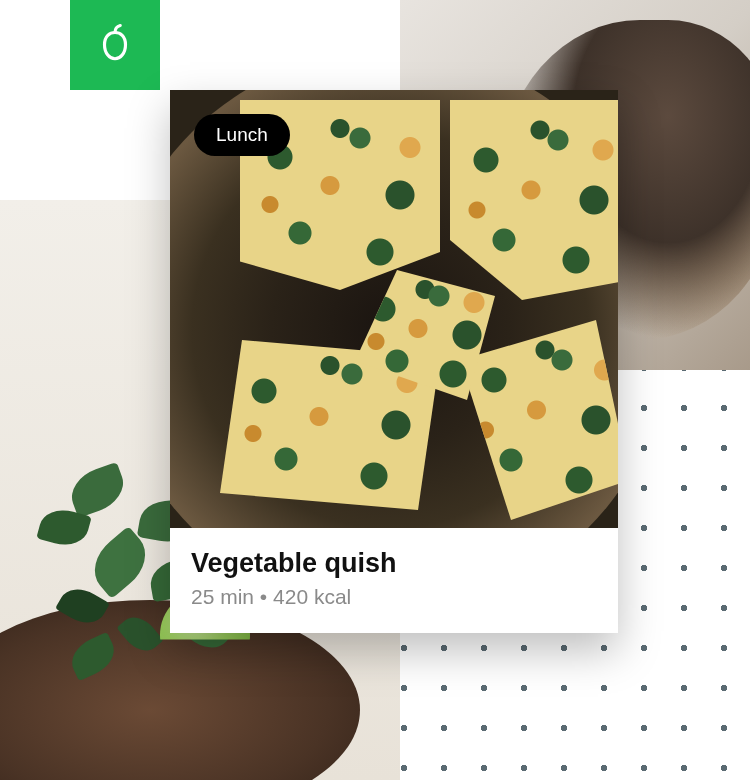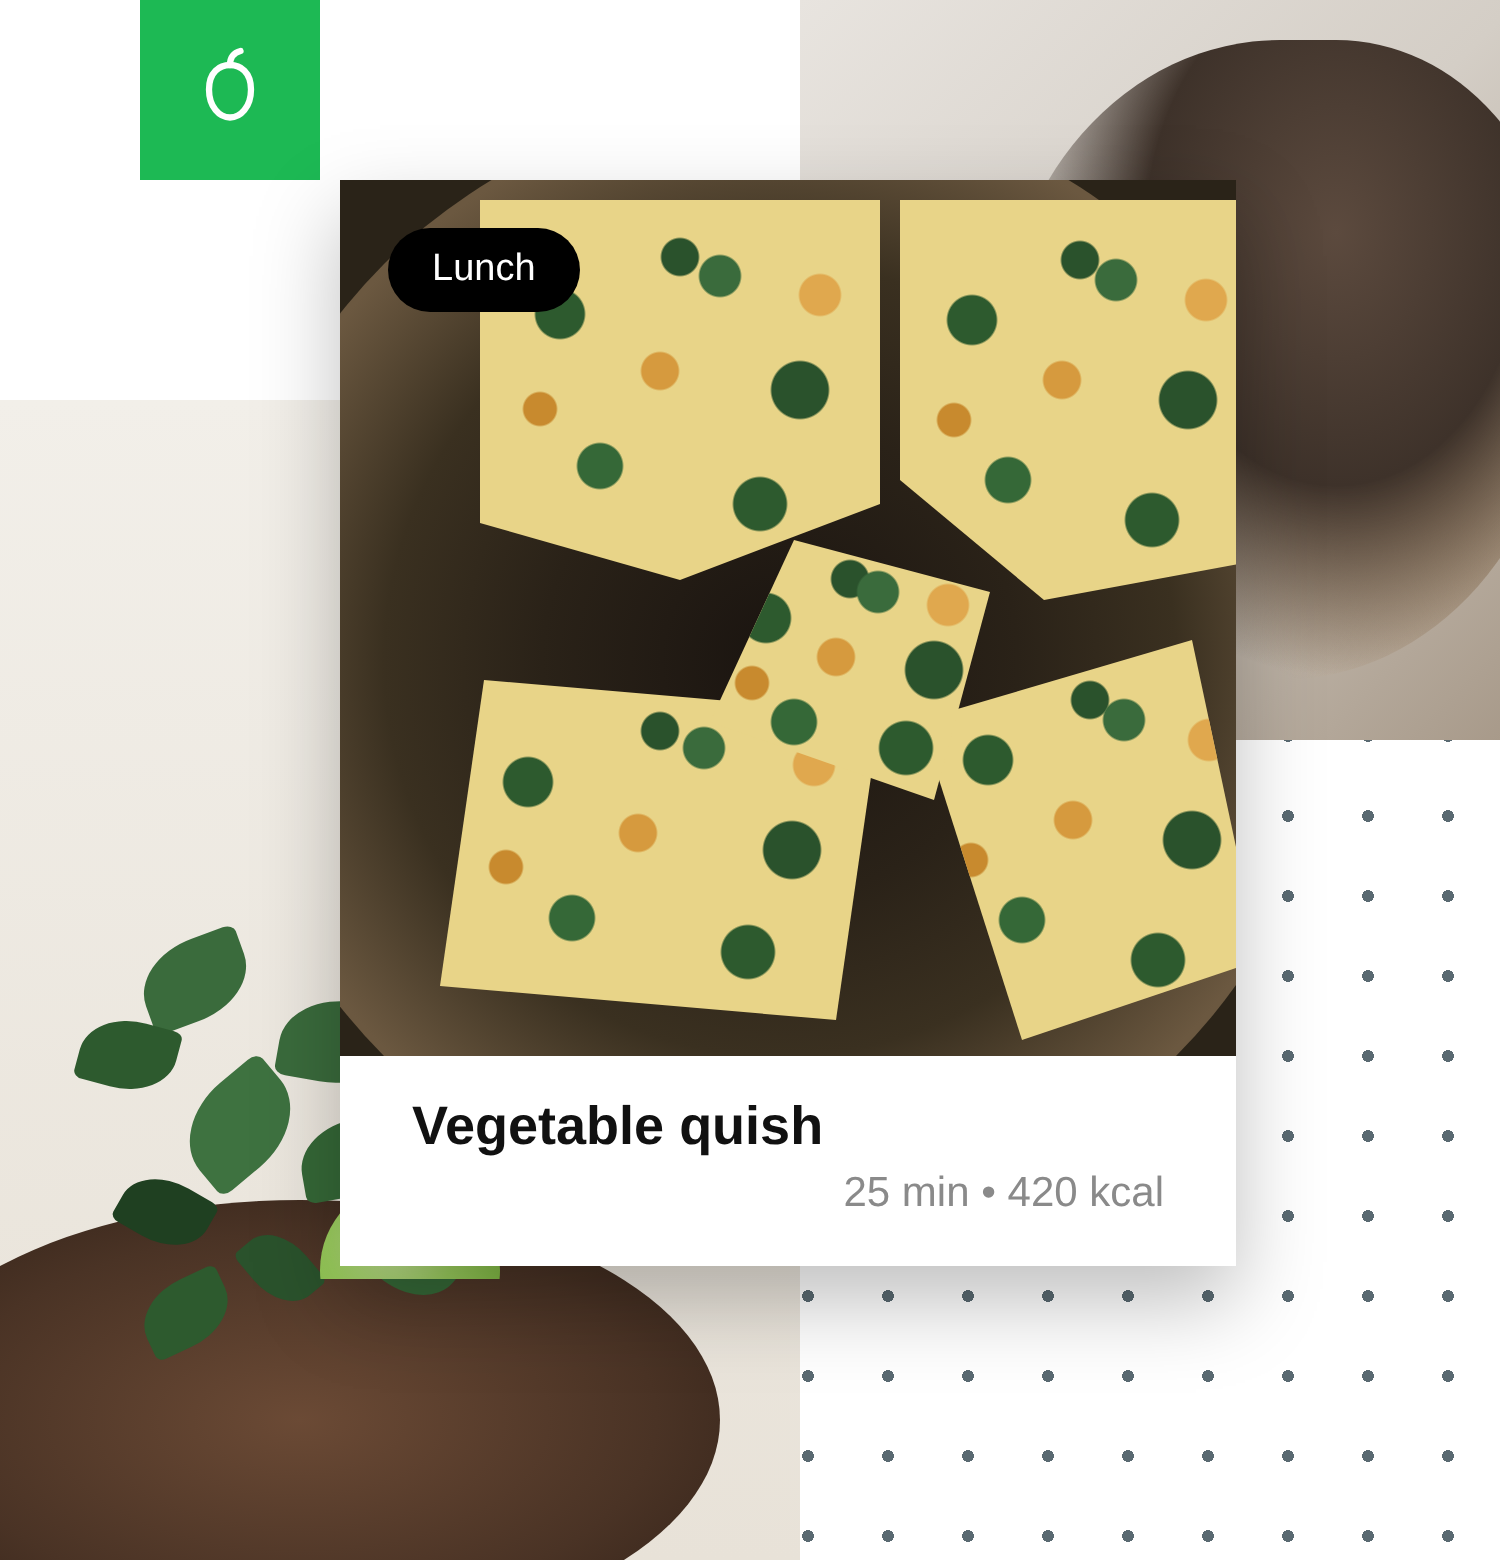--- a/index.html
+++ b/index.html
@@ -167,33 +167,32 @@
       background: #000;
       color: #fff;
       padding: 10px 22px;
       border-radius: 999px;
       font-size: 19px;
       font-weight: 500;
       text-align: right;
     }
     
     .recipe-info {
-      padding: 20px 36px 24px;
+      padding: 20px 21px 24px;
     }
     .recipe-title {
       font-size: 27px;
       font-weight: 600;
       color: #111;
       margin-bottom: 6px;
     }
     .recipe-meta {
       font-size: 21px;
       color: #8a8a8a;
       font-weight: 400;
-      text-align: right;
     }
   </style>
 </head>
 <body>
 
 <div class="bg-top-right"></div>
 
 <div class="bg-bottom-left">
   <div class="board"></div>
   <div class="herbs">

